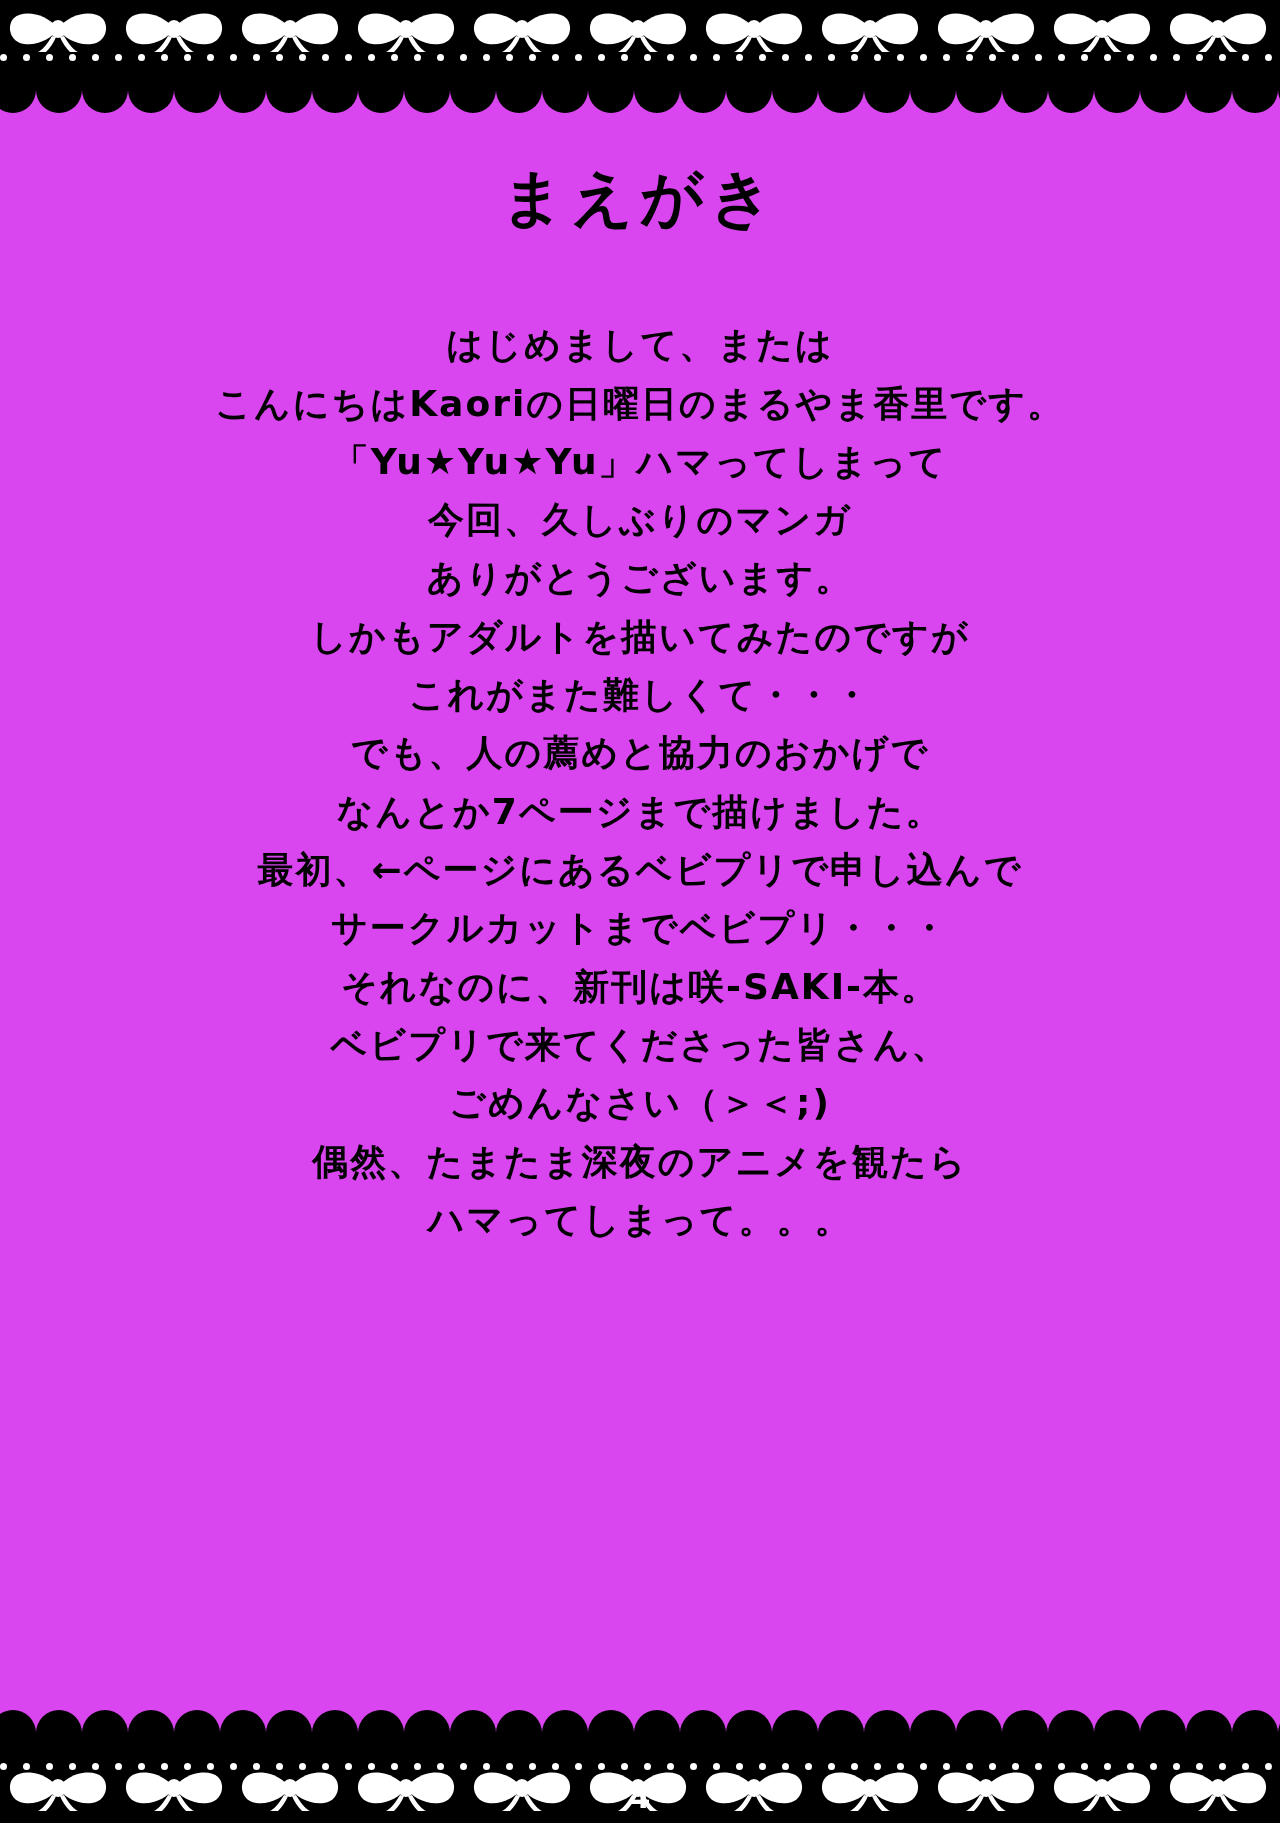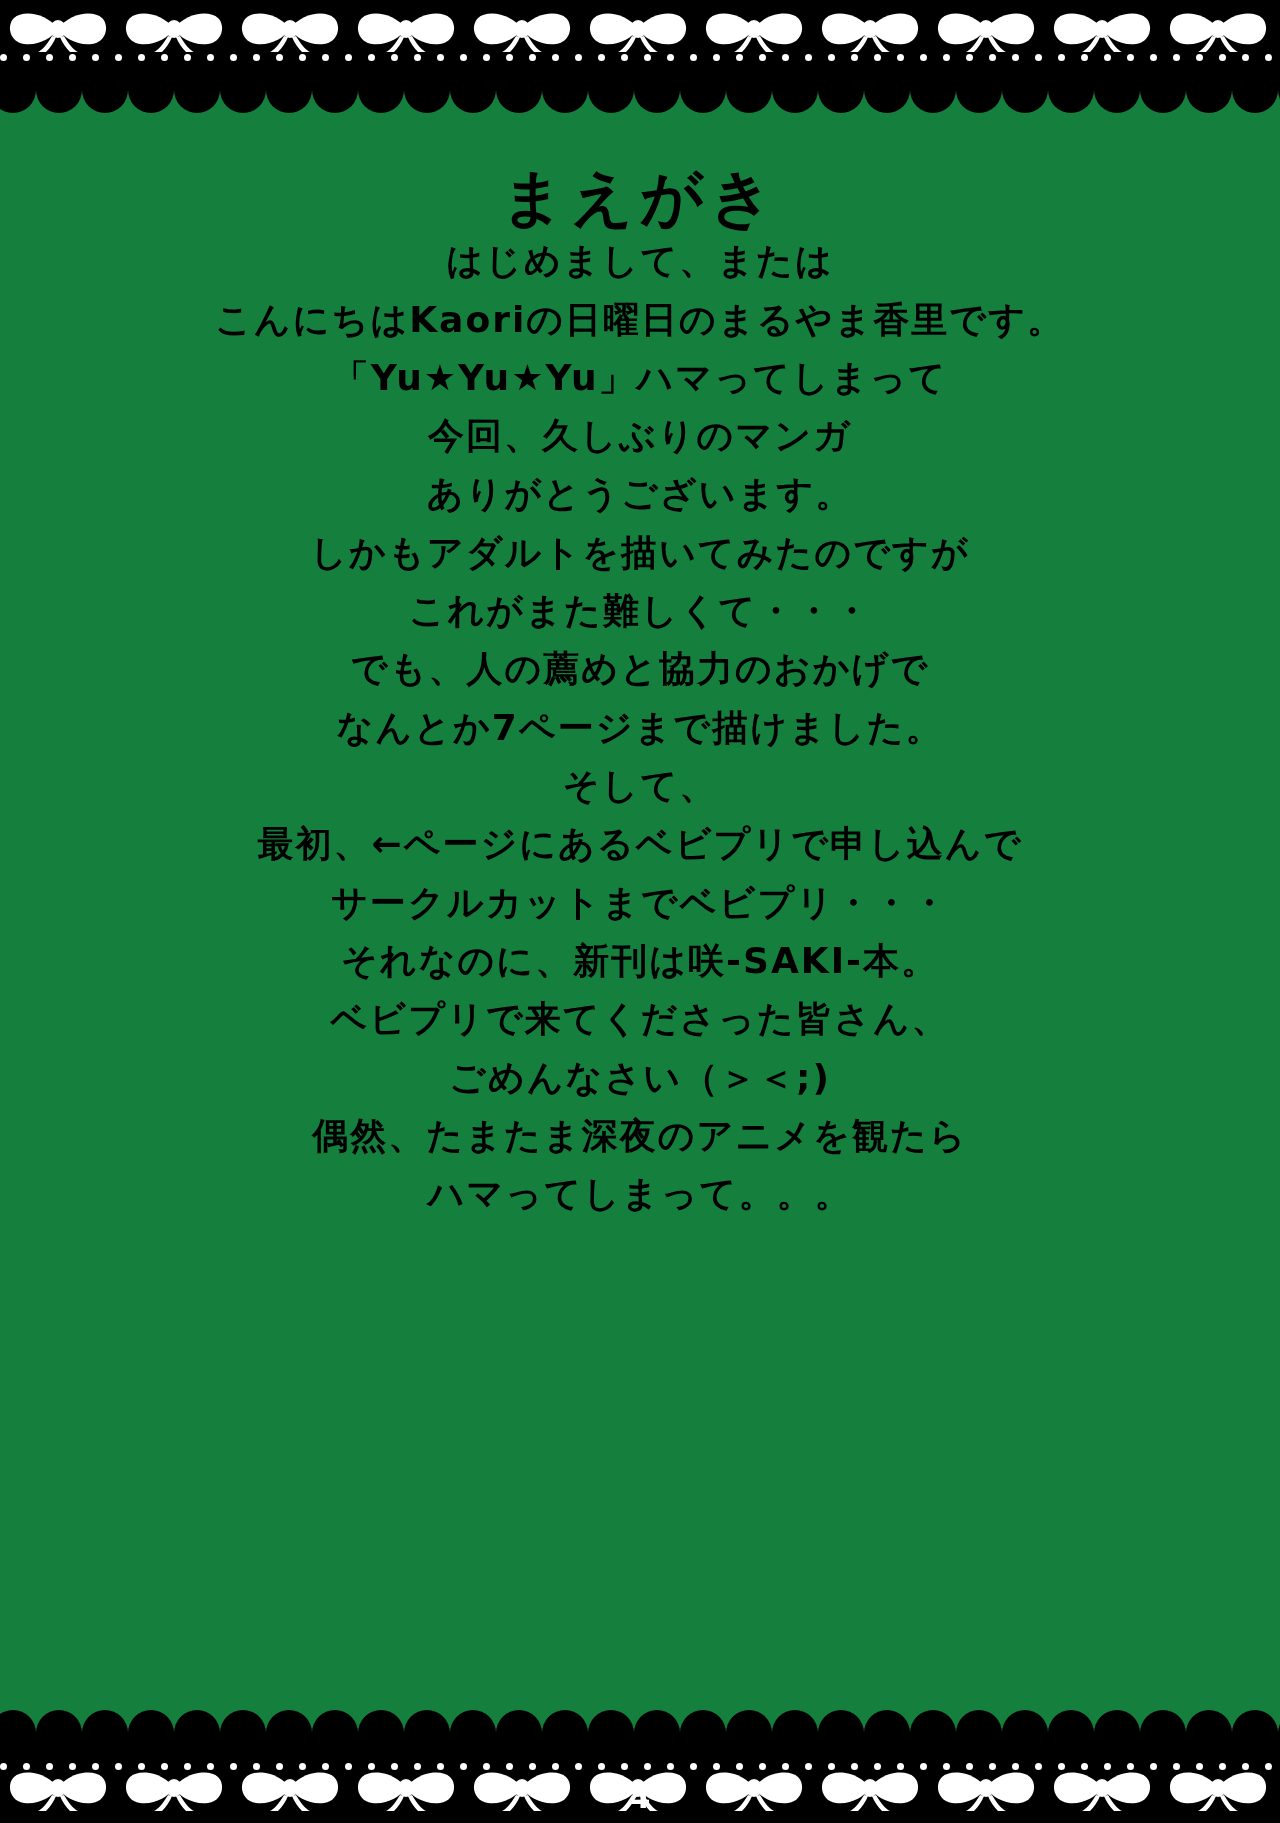--- a/index.html
+++ b/index.html
@@ -11,21 +11,21 @@
     width: 1280px;
     height: 1823px;
     position: relative;
     overflow: hidden;
     font-family: "DejaVu Sans", sans-serif;
   }
 
   .page {
     position: absolute;
     inset: 0;
-    background: #15803d;
+    background: #d946ef;
   }
 
   
   .lace {
     position: absolute;
     left: 0;
     width: 1280px;
     height: 90px;
     background: #000000;
     overflow: visible;
@@ -103,20 +103,21 @@
     font-family: "DejaVu Sans", sans-serif;
     font-size: 62px;
     font-weight: 700;
     letter-spacing: 6px;
     color: #000000;
     margin: 44px 0 0 0;
     line-height: 1.1;
   }
 
   .body-block {
+    margin-top: 84px;
     font-family: "DejaVu Sans", sans-serif;
     font-size: 36px;
     font-weight: 700;
     color: #000000;
     line-height: 1.62;
     letter-spacing: 2px;
   }
   .body-line {
     display: block;
     white-space: pre;
@@ -347,21 +348,20 @@
     <div class="body-block" id="body-block">
         <span class="body-line">はじめまして、または</span>
         <span class="body-line">こんにちはKaoriの日曜日のまるやま香里です。</span>
         <span class="body-line">「Yu★Yu★Yu」ハマってしまって</span>
         <span class="body-line">今回、久しぶりのマンガ</span>
         <span class="body-line">ありがとうございます。</span>
         <span class="body-line">しかもアダルトを描いてみたのですが</span>
         <span class="body-line">これがまた難しくて・・・</span>
         <span class="body-line">でも、人の薦めと協力のおかげで</span>
         <span class="body-line">なんとか7ページまで描けました。</span>
-        <span class="body-line">そして、</span>
         <span class="body-line">最初、←ページにあるベビプリで申し込んで</span>
         <span class="body-line">サークルカットまでベビプリ・・・</span>
         <span class="body-line">それなのに、新刊は咲-SAKI-本。</span>
         <span class="body-line">ベビプリで来てくださった皆さん、</span>
         <span class="body-line">ごめんなさい（＞＜;)</span>
         <span class="body-line">偶然、たまたま深夜のアニメを観たら</span>
         <span class="body-line">ハマってしまって。。。</span>
       </div>
   </div>
 

